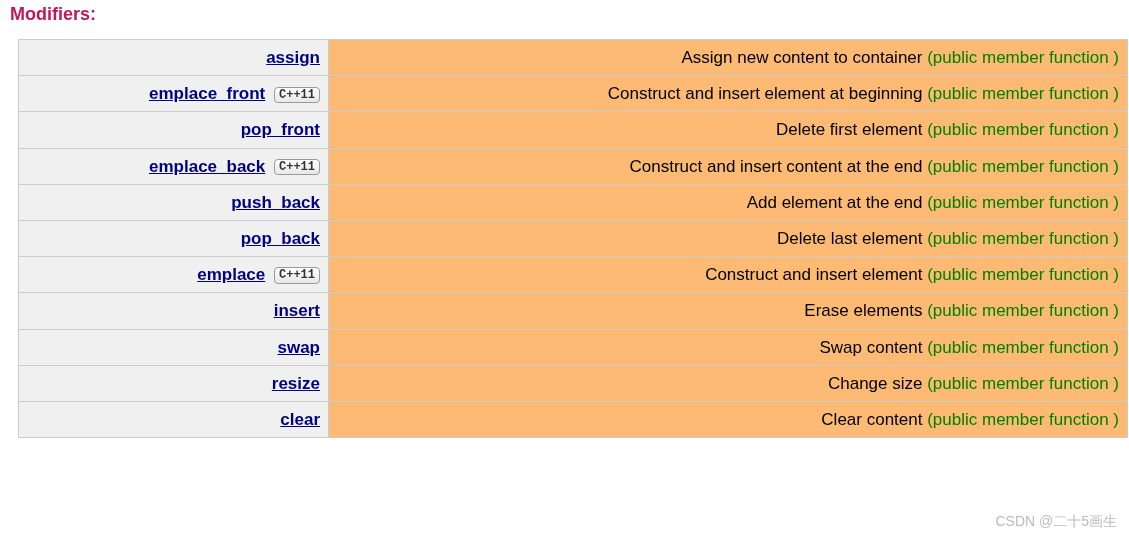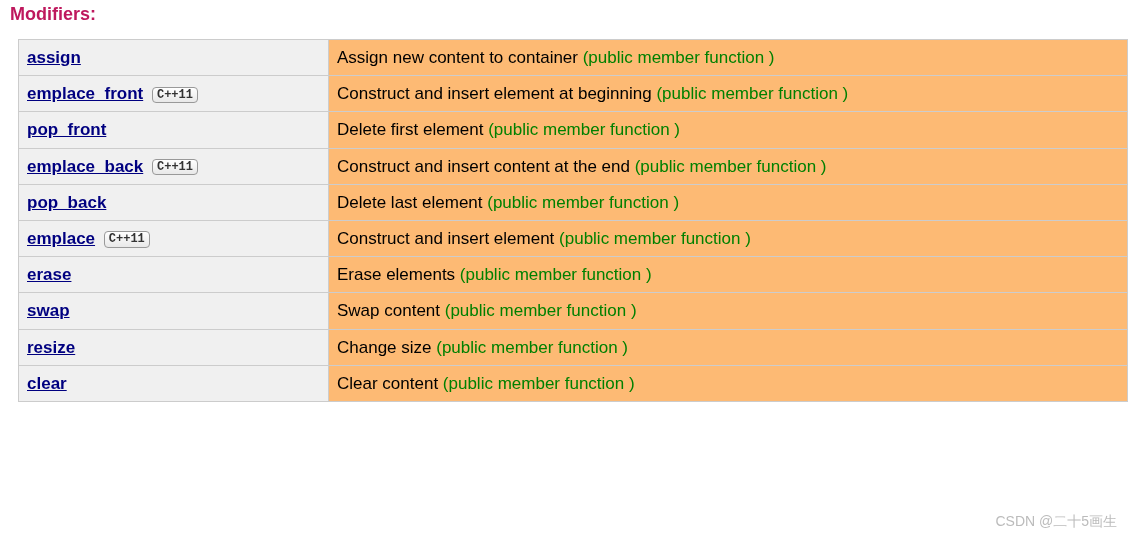--- a/index.html
+++ b/index.html
@@ -18,20 +18,21 @@
       font-weight: bold;
       font-size: 18px;
       color: #be185d;
       margin-bottom: 14px;
       padding-left: 2px;
     }
     table {
       border-collapse: collapse;
       width: 1110px;
       margin-left: 10px;
+      text-align: right;
     }
     td {
       border: 1px solid #cccccc;
       padding: 4px 8px;
       vertical-align: middle;
       font-size: 17px;
       line-height: 1.6;
     }
     td.name-cell {
       background: #f0f0f0;
@@ -90,29 +91,33 @@
       </tr>
       <tr>
         <td class="name-cell"><a class="func-link" href="#">pop_front</a></td>
         <td class="desc-cell"><span>Delete first element </span><span class="annotation">(public member function )</span></td>
       </tr>
       <tr>
         <td class="name-cell"><a class="func-link" href="#">emplace_back</a> <span class="cpp11-badge">C++11</span></td>
         <td class="desc-cell"><span>Construct and insert content at the end </span><span class="annotation">(public member function )</span></td>
       </tr>
       <tr>
+        <td class="name-cell"><a class="func-link" href="#">push_back</a></td>
+        <td class="desc-cell"><span>Add element at the end </span><span class="annotation">(public member function )</span></td>
+      </tr>
+      <tr>
         <td class="name-cell"><a class="func-link" href="#">pop_back</a></td>
         <td class="desc-cell"><span>Delete last element </span><span class="annotation">(public member function )</span></td>
       </tr>
       <tr>
         <td class="name-cell"><a class="func-link" href="#">emplace</a> <span class="cpp11-badge">C++11</span></td>
         <td class="desc-cell"><span>Construct and insert element </span><span class="annotation">(public member function )</span></td>
       </tr>
       <tr>
-        <td class="name-cell"><a class="func-link" href="#">erase</a></td>
+        <td class="name-cell"><a class="func-link" href="#">insert</a></td>
         <td class="desc-cell"><span>Erase elements </span><span class="annotation">(public member function )</span></td>
       </tr>
       <tr>
         <td class="name-cell"><a class="func-link" href="#">swap</a></td>
         <td class="desc-cell"><span>Swap content </span><span class="annotation">(public member function )</span></td>
       </tr>
       <tr>
         <td class="name-cell"><a class="func-link" href="#">resize</a></td>
         <td class="desc-cell"><span>Change size </span><span class="annotation">(public member function )</span></td>
       </tr>

